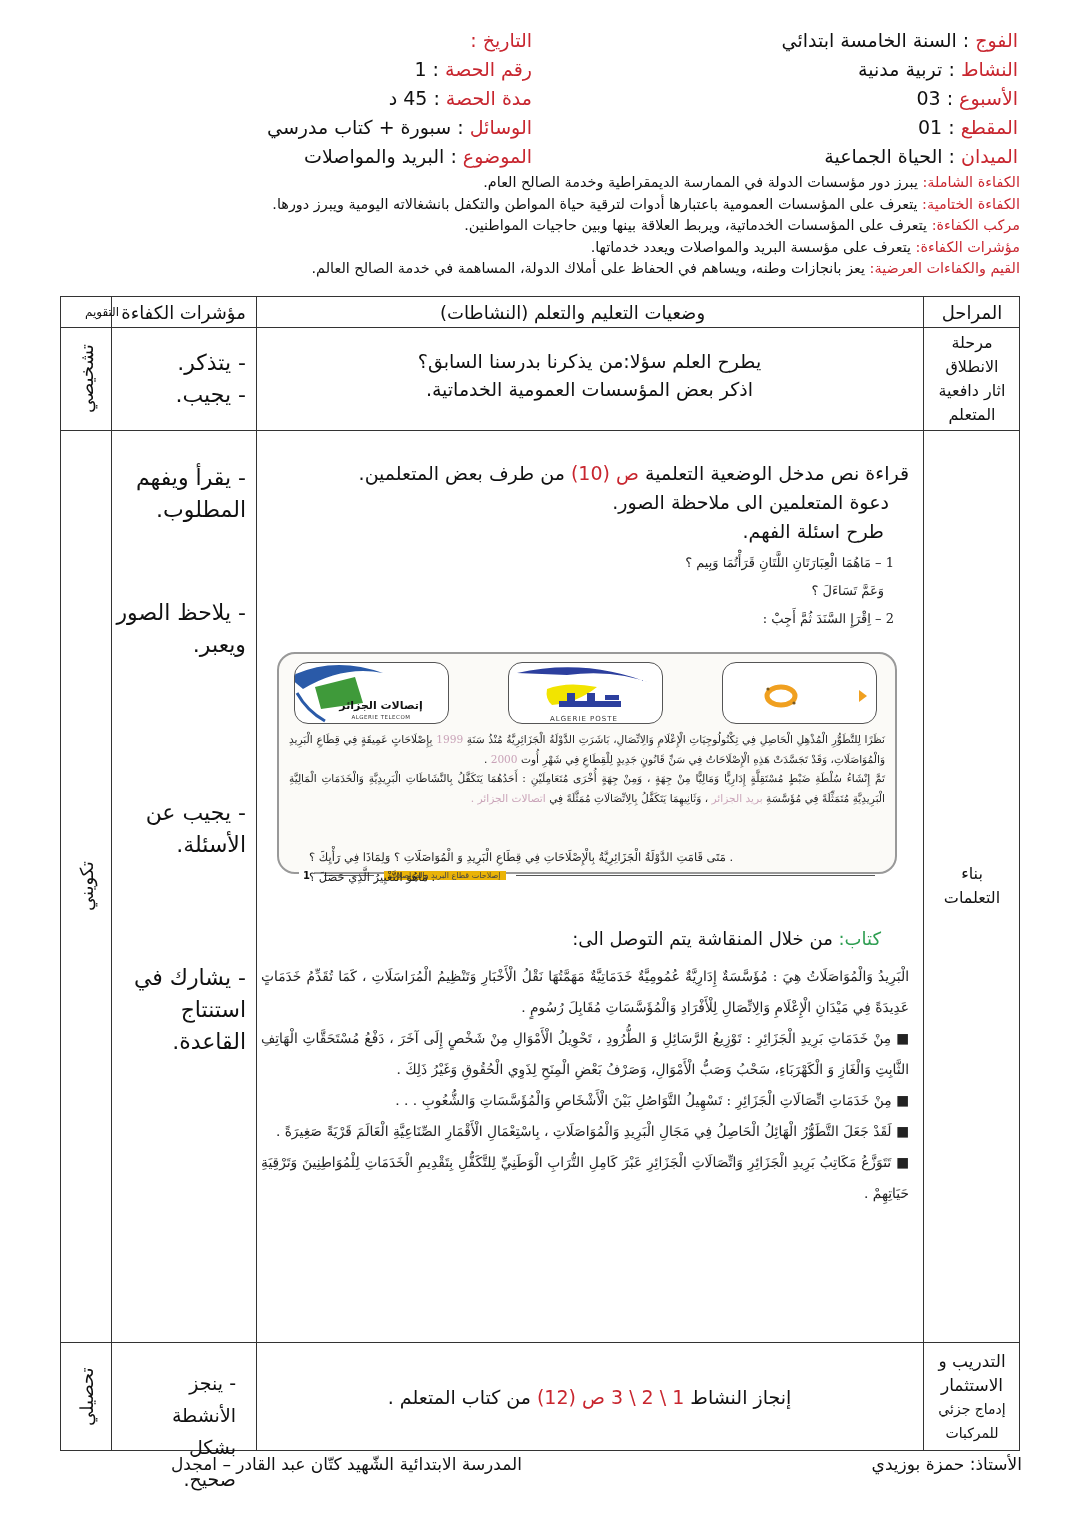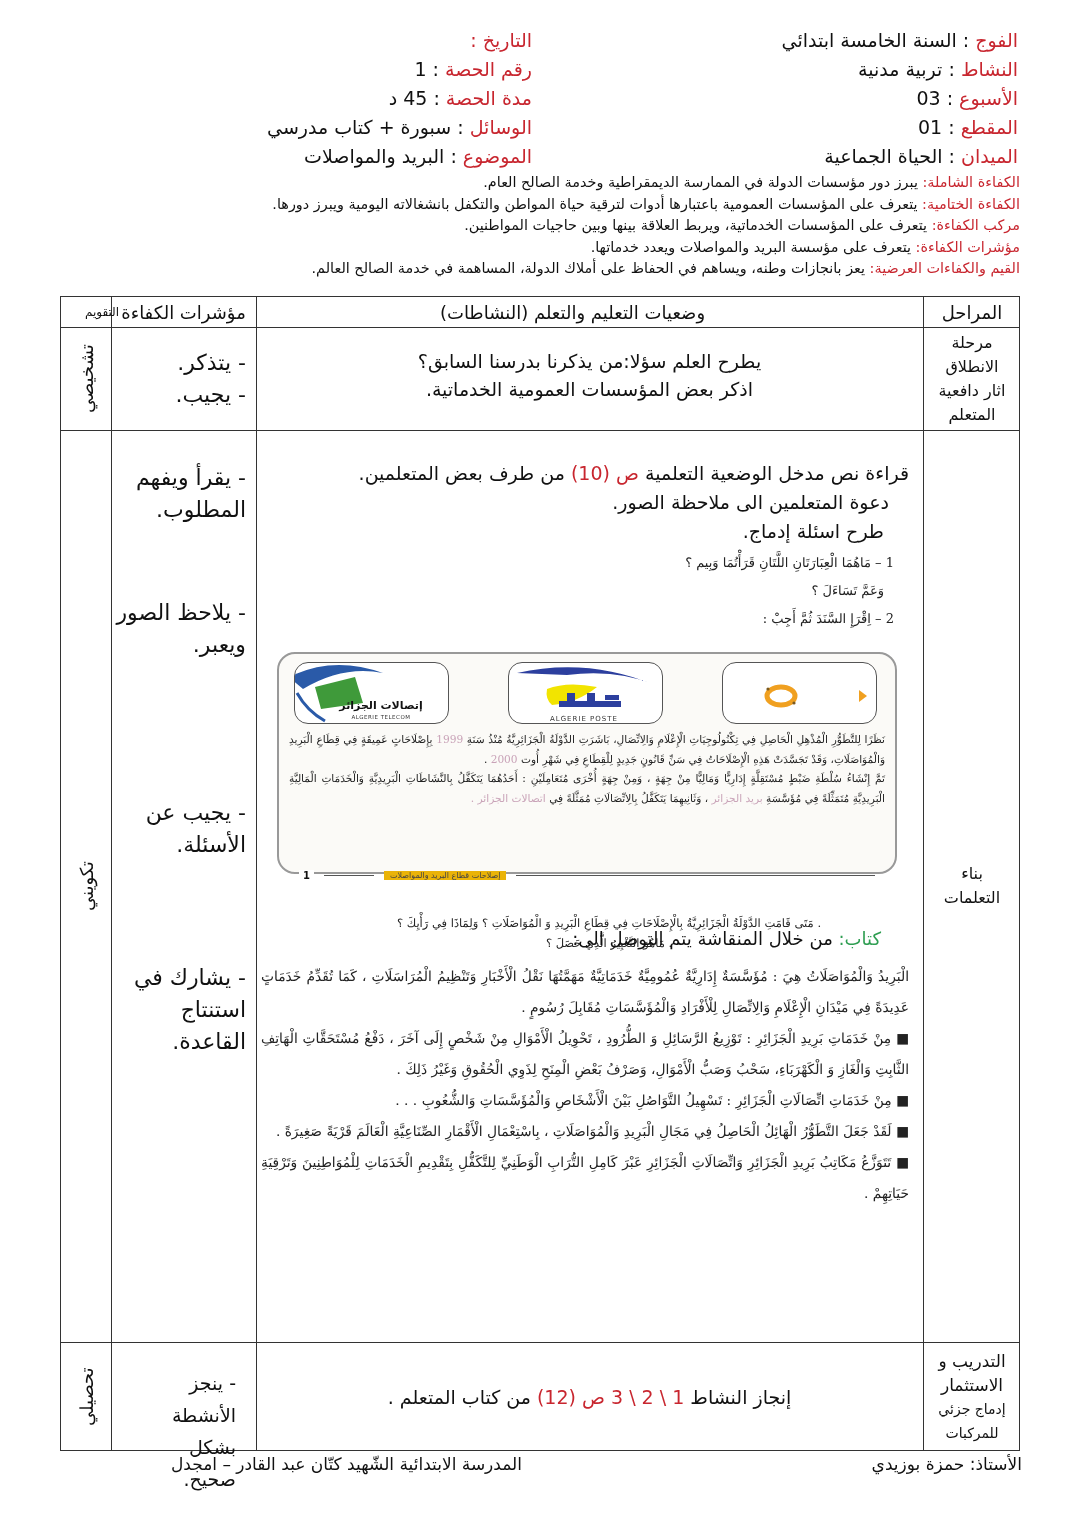--- a/index.html
+++ b/index.html
@@ -110,21 +110,21 @@
   <div class="cell vertical-label" style="left:0; width:50px; top:30px; height:103px;">تشخيصي</div>
 
   <div class="cell stage" style="left:862px; width:98px; top:133px; height:912px;">
     <div>بناء</div>
     <div>التعلمات</div>
   </div>
 
   <div class="cell" style="right:110px; top:162px; width:560px; font-size:19px; line-height:29px; text-align:right;">
     <div><span>قراءة نص مدخل الوضعية التعلمية </span><span class="red">ص (10)</span><span> من طرف بعض المتعلمين.</span></div>
     <div style="padding-right:20px;">دعوة المتعلمين الى ملاحظة الصور.</div>
-    <div style="padding-right:25px;">طرح اسئلة إدماج.</div>
+    <div style="padding-right:25px;">طرح اسئلة الفهم.</div>
   </div>
 
   <div class="cell book-q" style="right:125px; top:252px; width:400px; text-align:right;">
     <div>1 – مَاهُمَا الْعِبَارَتَانِ اللَّتَانِ قَرَأْتُمَا وَبِيم ؟</div>
     <div style="padding-right:10px;">وَعَمَّ تَسَاءَلَ ؟</div>
     <div>2 – اِقْرَإِ السَّنَدَ ثُمَّ أَجِبْ :</div>
   </div>
 
   <div class="excerpt">
 
@@ -162,21 +162,21 @@
       <p><span>تَمَّ إِنْشَاءُ سُلْطَةِ ضَبْطٍ مُسْتَقِلَّةٍ إِدَارِيًّا وَمَالِيًّا مِنْ جِهَةٍ ، وَمِنْ جِهَةٍ أُخْرَى مُتَعَامِلَيْنِ : أَحَدُهُمَا يَتَكَفَّلُ بِالنَّشَاطَاتِ الْبَرِيدِيَّةِ وَالْخَدَمَاتِ الْمَالِيَّةِ الْبَرِيدِيَّةِ مُتَمَثِّلَةً فِي مُؤَسَّسَةِ </span><span class="faint">بريد الجزائر</span><span> ، وَثَانِيهِمَا يَتَكَفَّلُ بِالِاتِّصَالَاتِ مُمَثَّلَةً فِي </span><span class="faint">اتصالات الجزائر .</span></p>
     </div>
     <div class="excerpt-foot">
       <span class="pg">1</span>
       <span class="rule" style="flex:0 0 50px;"></span>
       <span class="cap">إصلاحات قطاع البريد والمواصلات</span>
       <span class="rule"></span>
     </div>
   </div>
 
-  <div class="cell book-small" style="right:110px; top:616px; width:600px; text-align:center;">
+  <div class="cell book-small" style="right:110px; top:550px; width:600px; text-align:left;">
     <div>. مَتَى قَامَتِ الدَّوْلَةُ الْجَزَائِرِيَّةُ بِالْإِصْلَاحَاتِ فِي قِطَاعِ الْبَرِيدِ وَ الْمُوَاصَلَاتِ ؟ وَلِمَاذَا فِي رَأْيِكَ ؟</div>
     <div>. مَاهُوَ التَّغْيِيرُ الَّذِي حَصَلَ ؟</div>
   </div>
 
   <div class="cell" style="right:138px; top:628px; width:560px; font-size:18px; line-height:28px; text-align:right;">
     <span class="green">كتاب:</span><span> من خلال المنقاشة يتم التوصل الى:</span>
   </div>
 
   <div class="cell book-text" style="right:110px; top:664px; width:648px;">
     <p>الْبَرِيدُ وَالْمُوَاصَلَاتُ هِيَ : مُؤَسَّسَةٌ إِدَارِيَّةٌ عُمُومِيَّةٌ خَدَمَاتِيَّةٌ مَهَمَّتُهَا نَقْلُ الْأَخْبَارِ وَتَنْظِيمُ الْمُرَاسَلَاتِ ، كَمَا تُقَدِّمُ خَدَمَاتٍ عَدِيدَةً فِي مَيْدَانِ الْإِعْلَامِ وَالِاتِّصَالِ لِلْأَفْرَادِ وَالْمُؤَسَّسَاتِ مُقَابِلَ رُسُومٍ .</p>

